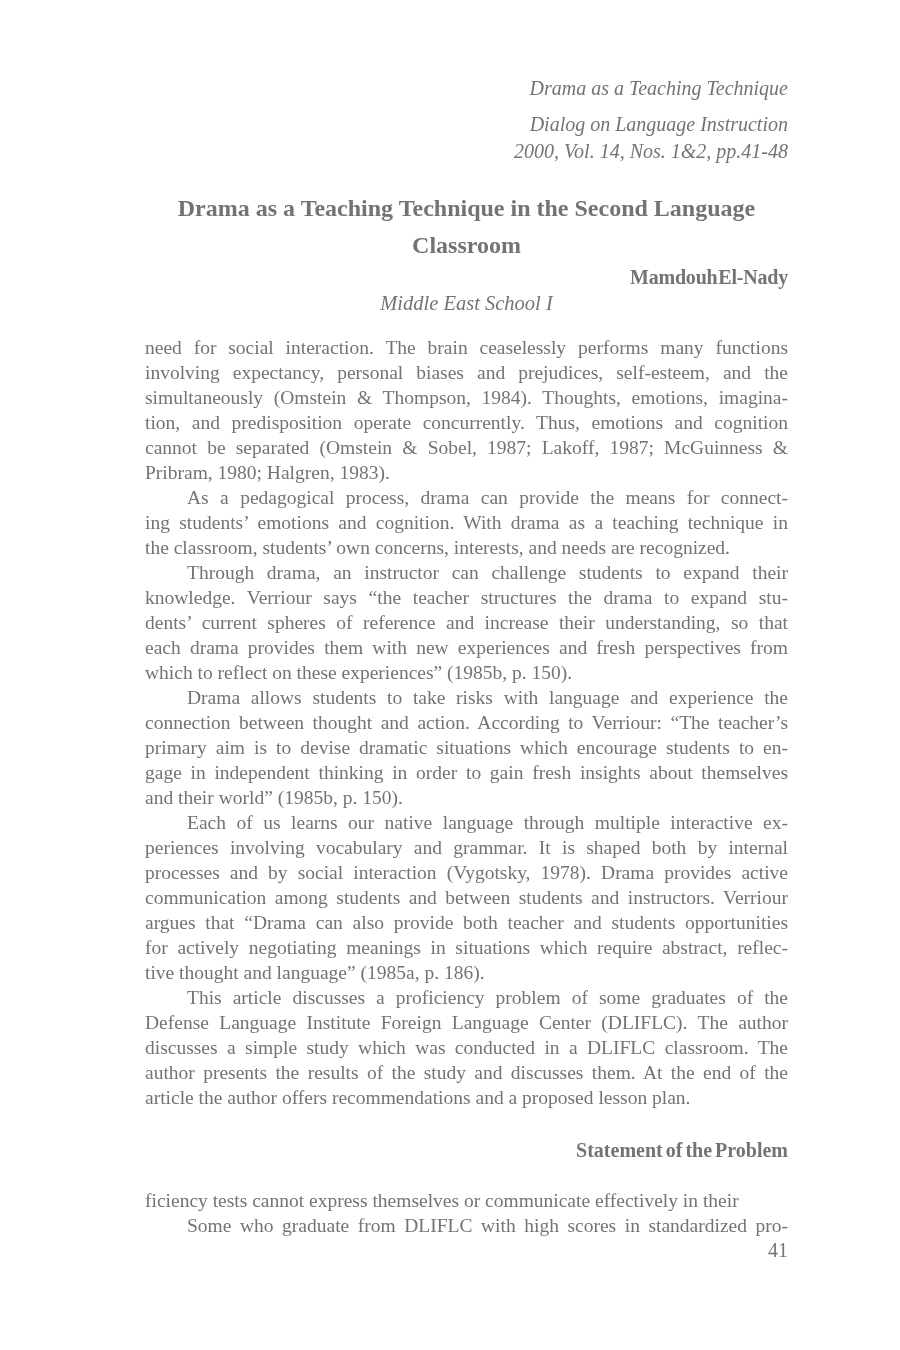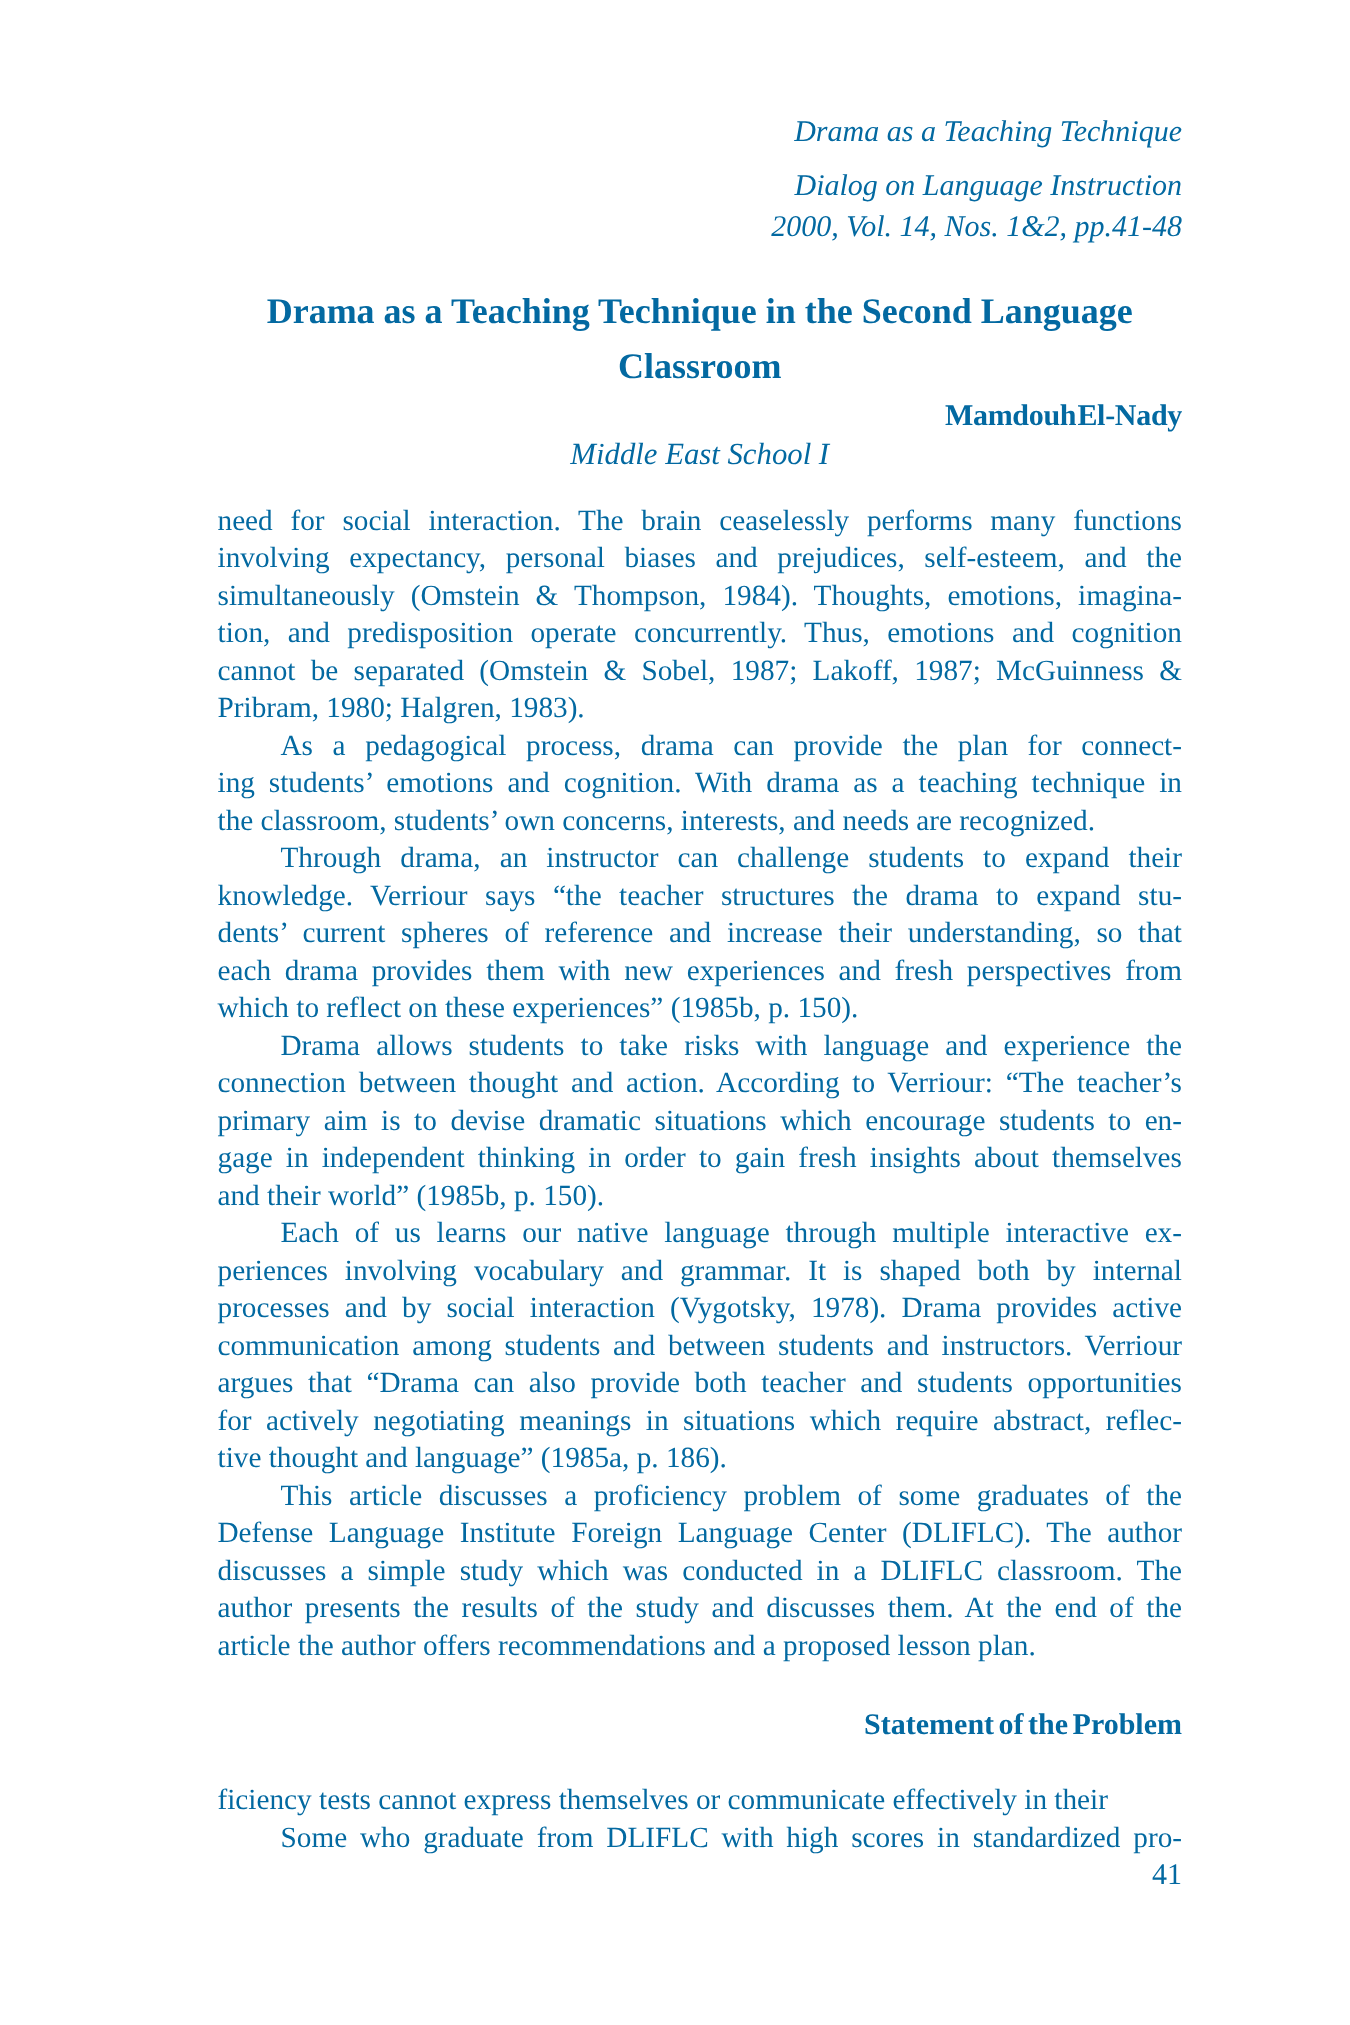--- a/index.html
+++ b/index.html
@@ -2,21 +2,21 @@
 <html><head>
 <meta charset="utf-8">
 <style>
   * { margin: 0; padding: 0; box-sizing: border-box; }
   html, body { background: #ffffff; }
   .page {
     position: relative;
     width: 900px;
     height: 1350px;
     background: #ffffff;
-    color: #0369a1;
+    color: #737373;
     font-family: "Liberation Serif", "DejaVu Serif", serif;
     overflow: hidden;
   }
   .content {
     padding: 76px 112px 0 145px; 
   }
   .header {
     text-align: right;
     font-style: italic;
     font-size: 20px;
@@ -90,21 +90,21 @@
     <div class="body-text">
       <div class="paragraph">
           <div class="line">need for social interaction. The brain ceaselessly performs many functions</div>
           <div class="line">involving expectancy, personal biases and prejudices, self-esteem, and the</div>
           <div class="line">simultaneously (Omstein &amp; Thompson, 1984). Thoughts, emotions, imagina-</div>
           <div class="line">tion, and predisposition operate concurrently. Thus, emotions and cognition</div>
           <div class="line">cannot be separated (Omstein &amp; Sobel, 1987; Lakoff, 1987; McGuinness &amp;</div>
           <div class="line last">Pribram, 1980; Halgren, 1983).</div>
       </div>
       <div class="paragraph">
-        <div class="line first">As a pedagogical process, drama can provide the plan for connect-</div>
+        <div class="line first">As a pedagogical process, drama can provide the means for connect-</div>
           <div class="line">ing students’ emotions and cognition. With drama as a teaching technique in</div>
           <div class="line last">the classroom, students’ own concerns, interests, and needs are recognized.</div>
       </div>
       <div class="paragraph">
         <div class="line first">Through drama, an instructor can challenge students to expand their</div>
           <div class="line">knowledge. Verriour says “the teacher structures the drama to expand stu-</div>
           <div class="line">dents’ current spheres of reference and increase their understanding, so that</div>
           <div class="line">each drama provides them with new experiences and fresh perspectives from</div>
           <div class="line last">which to reflect on these experiences” (1985b, p. 150).</div>
       </div>

